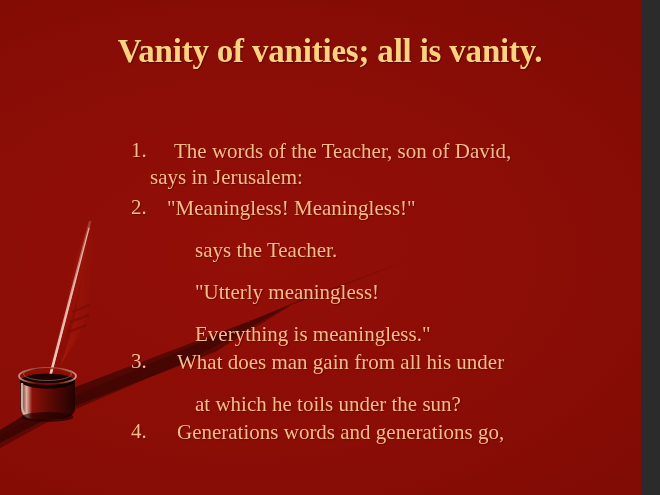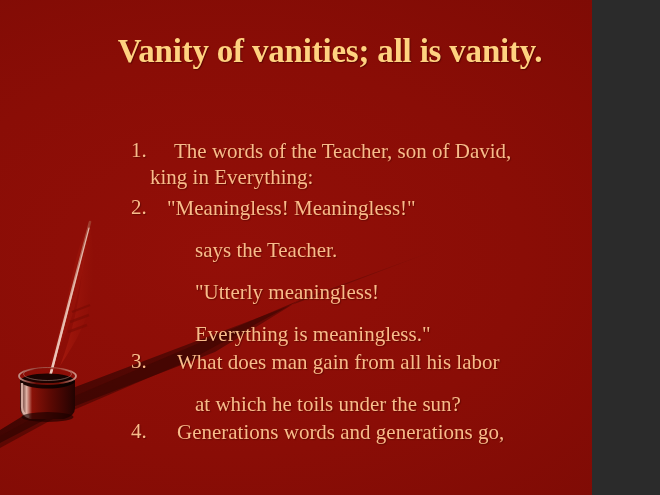--- a/index.html
+++ b/index.html
@@ -3,21 +3,21 @@
 <meta charset="utf-8">
 <title>Slide</title>
 <style>
   html, body {
     margin: 0;
     padding: 0;
     background: #2b2b2b;
   }
   #slide {
     position: relative;
-    width: 592px;
+    width: 641px;
     height: 495px;
     overflow: hidden;
     background: #8a0d06;
     background-image:
       radial-gradient(ellipse 120% 95% at 38% 52%, #930f08 0%, #8a0d06 42%, #7e0b05 78%, #730a05 100%);
     font-family: "Liberation Serif", "DejaVu Serif", serif;
     -webkit-font-smoothing: antialiased;
   }
 
   
@@ -168,38 +168,38 @@
   </svg>
 
   <div id="title"><span>Vanity of vanities; all is vanity</span><span class="period">.</span></div>
 
   <ul id="body-list">
 
     <li class="li-row">
       <span class="li-num">1.</span>
       <span class="li-lines">
         <span class="ln ind-a">The words of the Teacher, son of David,</span>
-        <span class="ln ind-b">king in Everything:</span>
+        <span class="ln ind-b">says in Jerusalem:</span>
       </span>
     </li>
 
     <li class="li-row spacer-2">
       <span class="li-num">2.</span>
       <span class="li-lines">
         <span class="ln ind-c">"Meaningless! Meaningless!"</span>
         <span class="ln ind-d">says the Teacher.</span>
         <span class="ln ind-d">"Utterly meaningless!</span>
         <span class="ln ind-d">Everything is meaningless."</span>
       </span>
     </li>
 
     <li class="li-row spacer-2">
       <span class="li-num">3.</span>
       <span class="li-lines">
-        <span class="ln ind-e">What does man gain from all his labor</span>
+        <span class="ln ind-e">What does man gain from all his under</span>
         <span class="ln ind-d">at which he toils under the sun?</span>
       </span>
     </li>
 
     <li class="li-row spacer-2">
       <span class="li-num">4.</span>
       <span class="li-lines">
         <span class="ln ind-e">Generations words and generations go,</span>
       </span>
     </li>

